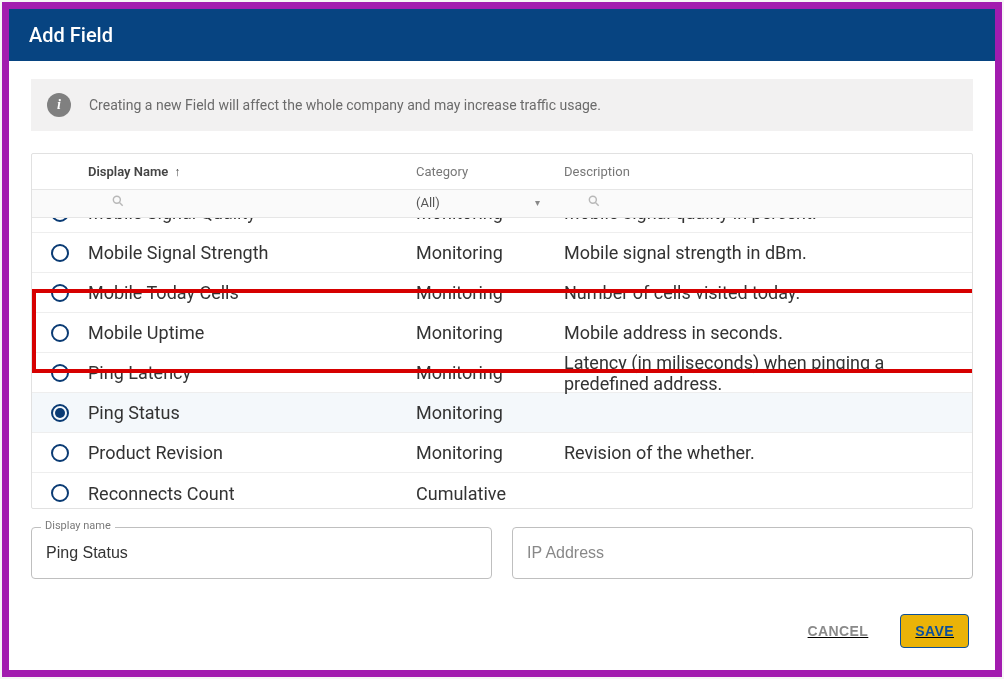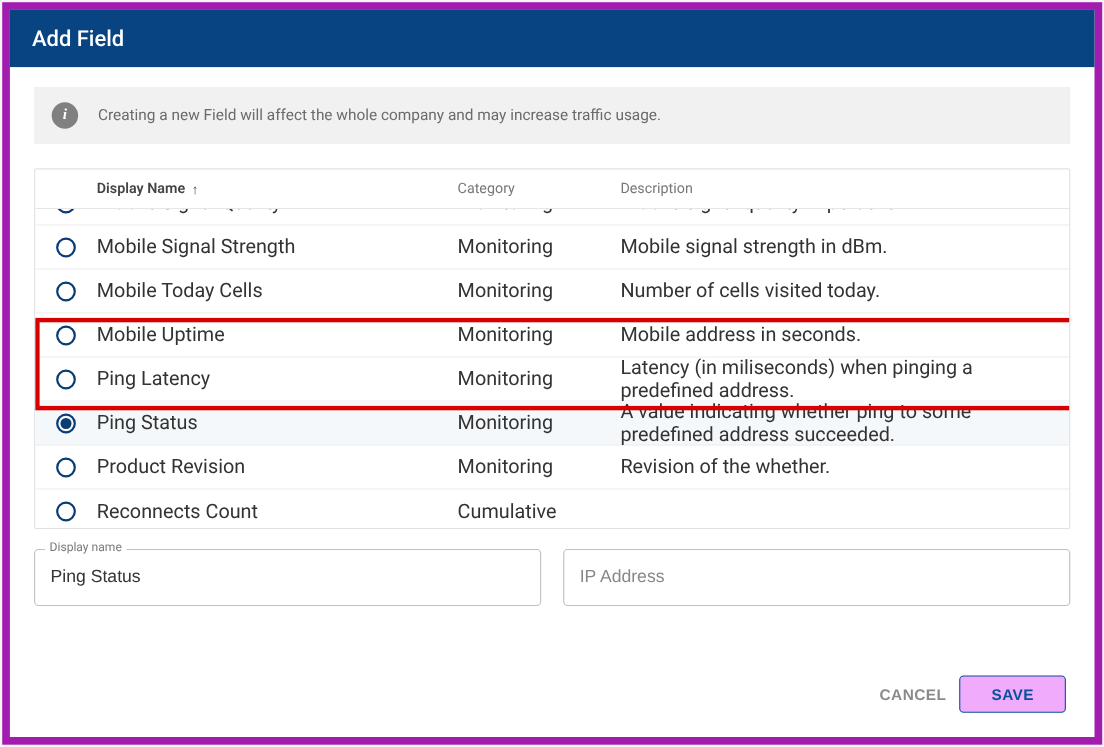--- a/index.html
+++ b/index.html
@@ -152,38 +152,39 @@
       top:-8px; left:10px;
       background:#fff;
       padding:0 4px;
       font-size:11px;
       color:#7a7a7a;
     }
     .dialog-footer {
       display:flex;
       justify-content:flex-end;
       align-items:center;
-      gap:2px;
+      gap:22px;
       padding: 22px 26px;
+      text-decoration: underline;
     }
     .btn-cancel {
       background:none; border:none;
       color:#8a8a8a;
       font-size:14px; font-weight:600;
       letter-spacing:0.4px;
       cursor:pointer;
       padding:8px 10px;
     }
     .btn-save {
-      background:#f0abfc;
+      background:#eab308;
       border:1px solid #0b4f9b;
       color:#0b4f9b;
       font-size:14px; font-weight:700;
       letter-spacing:0.4px;
-      padding:8px 28px;
+      padding:8px 14px;
       border-radius:4px;
       cursor:pointer;
     }
     svg.search-svg { width:14px; height:14px; }
   </style>
 </head>
 <body>
 
 <div class="dialog">
 
@@ -202,20 +203,39 @@
       <div class="table-header-row">
         <div class="col-radio"></div>
         <div class="col-name">
           <span>Display Name</span>
           <span class="sort-arrow">↑</span>
         </div>
         <div class="col-cat">Category</div>
         <div class="col-desc">Description</div>
       </div>
 
+      <div class="filter-row">
+        <div class="col-radio"></div>
+        <div class="col-name">
+          <svg class="search-svg" viewBox="0 0 24 24" fill="none" stroke="#b8b8b8" stroke-width="2.5">
+              <circle cx="10" cy="10" r="6"></circle>
+              <line x1="20" y1="20" x2="14.5" y2="14.5"></line>
+            </svg>
+        </div>
+        <div class="col-cat filter-cat">
+          <span>(All)</span>
+          <span class="chev">▾</span>
+        </div>
+        <div class="col-desc">
+          <svg class="search-svg" viewBox="0 0 24 24" fill="none" stroke="#b8b8b8" stroke-width="2.5">
+              <circle cx="10" cy="10" r="6"></circle>
+              <line x1="20" y1="20" x2="14.5" y2="14.5"></line>
+            </svg>
+        </div>
+      </div>
 
       <div class="rows-clip">
         <div class="rows-inner" id="rows-inner">
             <div class="row">
               <div class="col-radio">
                 <div class="radio"></div>
               </div>
               <div class="col-name">Mobile Signal Quality</div>
               <div class="col-cat">Monitoring</div>
               <div class="col-desc">Mobile signal quality in percent.</div>
@@ -251,21 +271,20 @@
               <div class="col-name">Ping Latency</div>
               <div class="col-cat">Monitoring</div>
               <div class="col-desc">Latency (in miliseconds) when pinging a predefined address.</div>
             </div>
             <div class="row selected">
               <div class="col-radio">
                 <div class="radio filled"></div>
               </div>
               <div class="col-name">Ping Status</div>
               <div class="col-cat">Monitoring</div>
-              <div class="col-desc">A value indicating whether ping to some predefined address succeeded.</div>
             </div>
             <div class="row">
               <div class="col-radio">
                 <div class="radio"></div>
               </div>
               <div class="col-name">Product Revision</div>
               <div class="col-cat">Monitoring</div>
               <div class="col-desc">Revision of the whether.</div>
             </div>
             <div class="row last">

